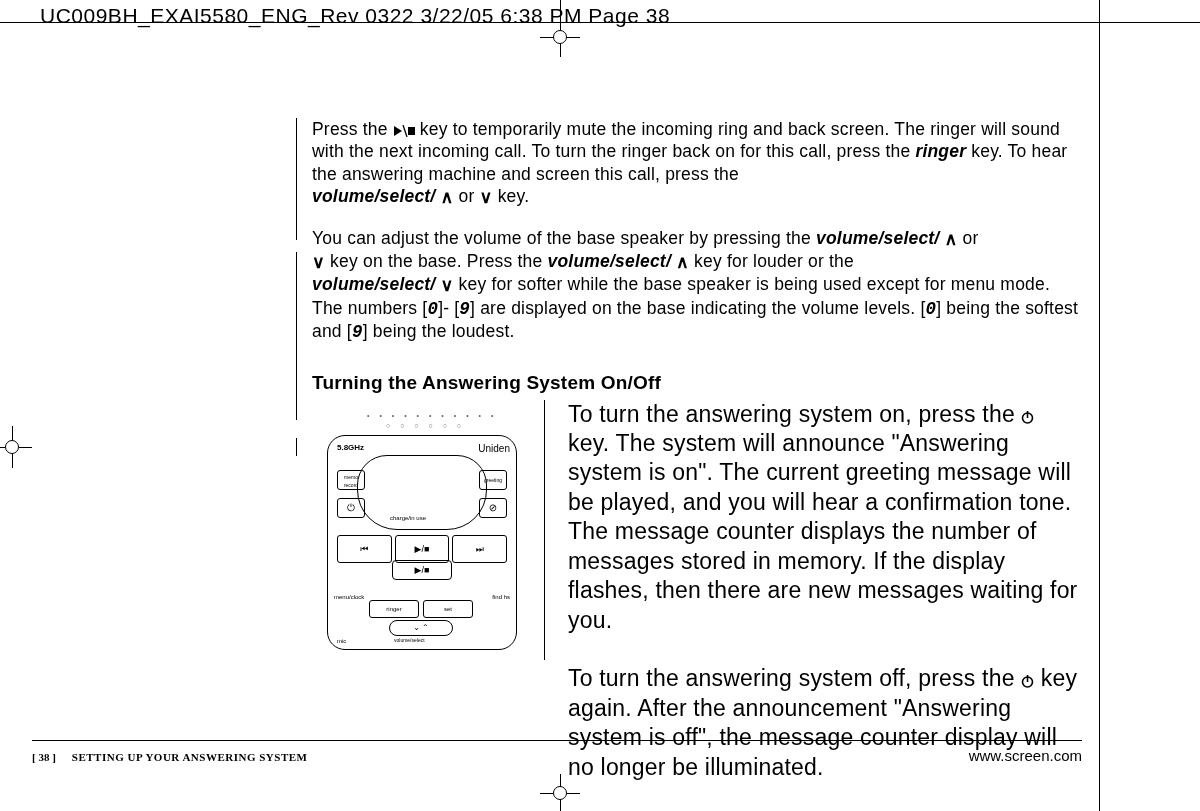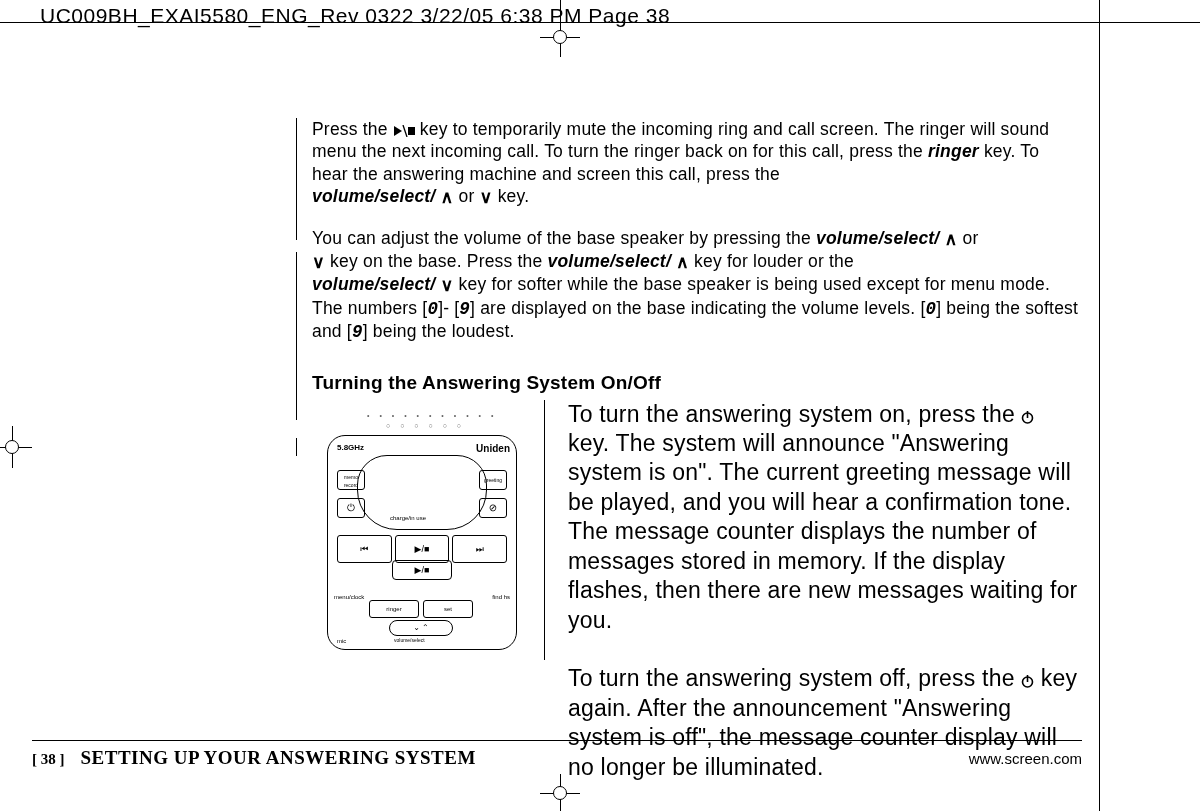--- a/index.html
+++ b/index.html
@@ -96,21 +96,21 @@
   .device {
     width: 220px; height: 258px;
     border: 0; position: relative;
   }
   
   .dev-body {
     position:absolute; left:15px; top:35px; width:190px; height:215px;
     border:1.5px solid #000; border-radius:18px; background:#fff;
   }
   .dev-label-l { position:absolute; left:25px; top:43px; font-size:8px; font-weight:bold;}
-  .dev-label-r { position:absolute; right:22px; top:43px; font-size:10px; font-weight:bold;}
+  .dev-label-r { position:absolute; right:22px; top:43px; font-size:10px; font-weight:normal;}
   .dev-screen {
     position:absolute; left:45px; top:55px; width:130px; height:75px;
     border:1.5px solid #000; border-radius:30px 30px 40px 40px; background:#fff;
   }
   .btn-memo { position:absolute; left:25px; top:70px; width:28px; height:20px; border:1px solid #000; border-radius:3px; font-size:5px; text-align:center; line-height:8px; padding-top:2px;}
   .btn-greet { position:absolute; right:25px; top:70px; width:28px; height:20px; border:1px solid #000; border-radius:3px; font-size:5px; text-align:center; line-height:18px;}
   .btn-pow { position:absolute; left:25px; top:98px; width:28px; height:20px; border:1px solid #000; border-radius:3px; font-size:10px; text-align:center; line-height:18px;}
   .btn-x { position:absolute; right:25px; top:98px; width:28px; height:20px; border:1px solid #000; border-radius:3px; font-size:10px; text-align:center; line-height:18px;}
   .charge-txt { position:absolute; left:78px; top:115px; font-size:6px;}
   .ctl-row { position:absolute; left:25px; top:135px; width:170px; height:28px; display:flex; gap:3px;}
@@ -135,22 +135,22 @@
 
   .footer {
     position: absolute;
     left: 32px; right: 118px;
     top: 740px;
     border-top: 1.5px solid #000;
     padding-top: 6px;
     display: flex;
     align-items: baseline;
   }
-  .page-num { font-weight: bold; font-size: 15px; font-family: Georgia, serif;}
-  .footer-title { font-weight: bold; font-size: 19px; margin-left: 16px; letter-spacing: 0.5px; font-family: Georgia, "Century Schoolbook", serif;}
+  .page-num { font-weight: bold; font-size: 11px; font-family: Georgia, serif;}
+  .footer-title { font-weight: bold; font-size: 11px; margin-left: 16px; letter-spacing: 0.5px; font-family: Georgia, "Century Schoolbook", serif;}
   .footer-url { margin-left: auto; font-size: 15px; }
 </style>
 </head>
 <body>
 
 <div class="top-header">UC009BH_EXAI5580_ENG_Rev 0322  3/22/05  6:38 PM  Page 38</div>
 <div class="hline-top"></div>
 <div class="vline-right"></div>
 
 <div class="crop-top-v"></div>
@@ -169,21 +169,21 @@
 
 <div class="content">
 
   <p class="para">
     <span>Press the </span>
     <span class="play-stop"><svg width="22" height="12">
           <polygon points="1,1 9,6 1,11" fill="#000"></polygon>
           <line x1="10" y1="0" x2="14" y2="12" stroke="#000" stroke-width="1.3"></line>
           <rect x="15" y="2" width="7" height="8" fill="#000"></rect>
         </svg></span>
-    <span> key to temporarily mute the incoming ring and call screen. The ringer will sound menu the next incoming call. To turn the ringer back on for this call, press the </span><span class="bold-ital">ringer</span><span> key. To hear the answering machine and screen this call, press the </span><br>
+    <span> key to temporarily mute the incoming ring and back screen. The ringer will sound with the next incoming call. To turn the ringer back on for this call, press the </span><span class="bold-ital">ringer</span><span> key. To hear the answering machine and screen this call, press the </span><br>
     <span class="bold-ital">volume/select/</span>
     <span class="glyph up-down">∧</span>
     <span> or </span>
     <span class="glyph up-down">∨</span>
     <span> key.</span>
   </p>
 
   <div class="gap"></div>
 
   <p class="para">

